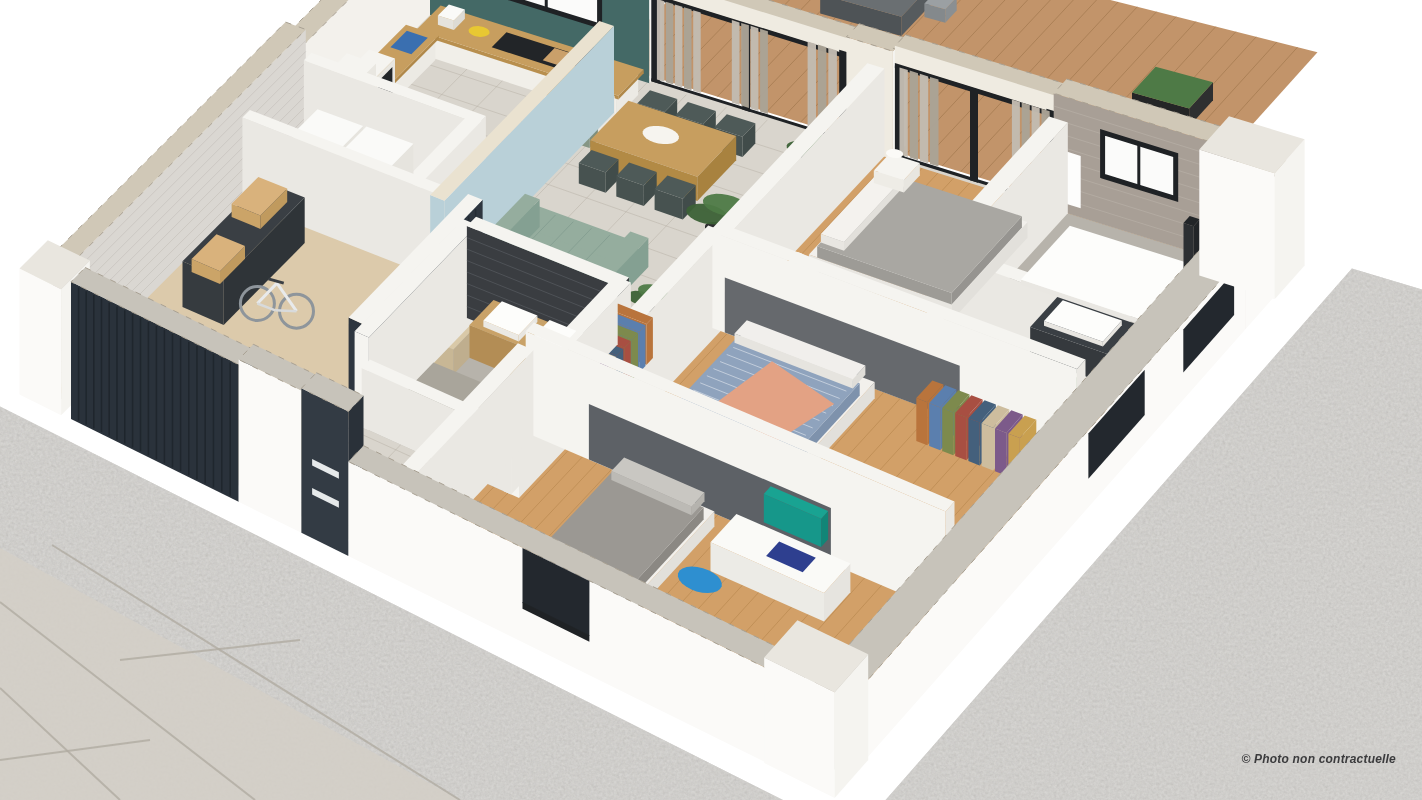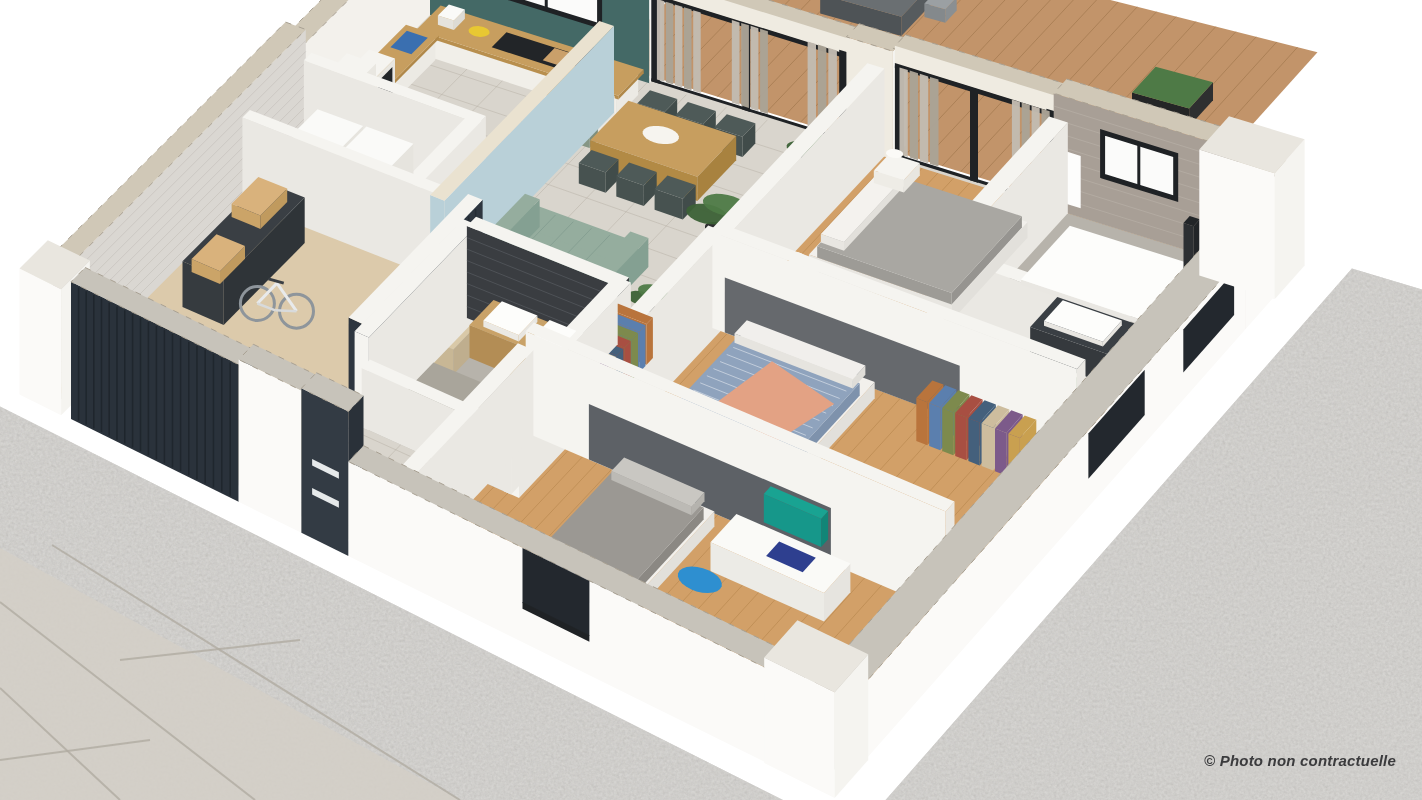--- a/index.html
+++ b/index.html
@@ -1,19 +1,19 @@
 <!DOCTYPE html>
 <html><head>
 <meta charset="utf-8">
 <style>
   html,body{margin:0;padding:0;background:#ffffff;font-family:"Liberation Sans",sans-serif;}
   .stage{position:relative;width:1422px;height:800px;overflow:hidden;background:#ffffff;}
   .stage svg{position:absolute;left:0;top:0;}
   .copyright{position:absolute;right:26px;top:752px;font-style:italic;font-weight:bold;
-             font-size:15px;letter-spacing:.2px;color:#3b3b3d;}
+             font-size:12px;letter-spacing:.2px;color:#3b3b3d;}
 </style>
 </head>
 <body>
 
 <div class="stage">
   <svg id="scene" width="1422" height="800" viewBox="0 0 1422 800" xmlns="http://www.w3.org/2000/svg">
       <defs>
         <filter id="noise" x="0" y="0" width="100%" height="100%">
           <feTurbulence type="fractalNoise" baseFrequency="0.55" numOctaves="2" seed="11"></feTurbulence>
           <feColorMatrix type="matrix" values="0 0 0 0 0.42  0 0 0 0 0.41  0 0 0 0 0.40  0.55 0.55 0.55 0 0"></feColorMatrix>

